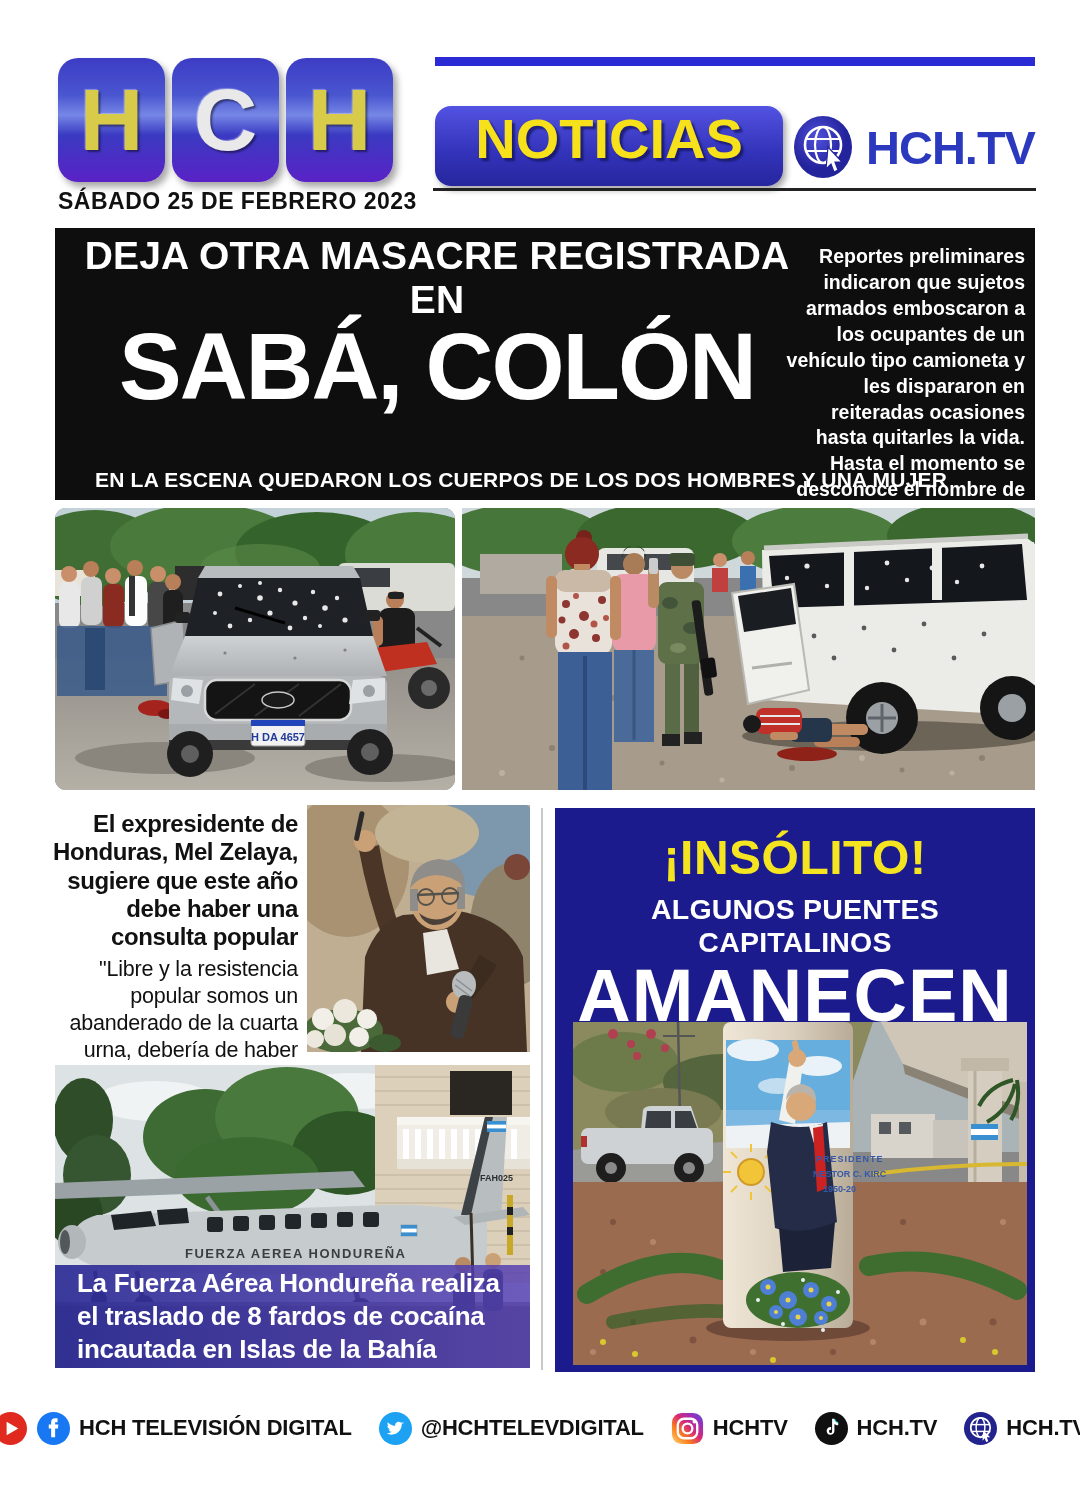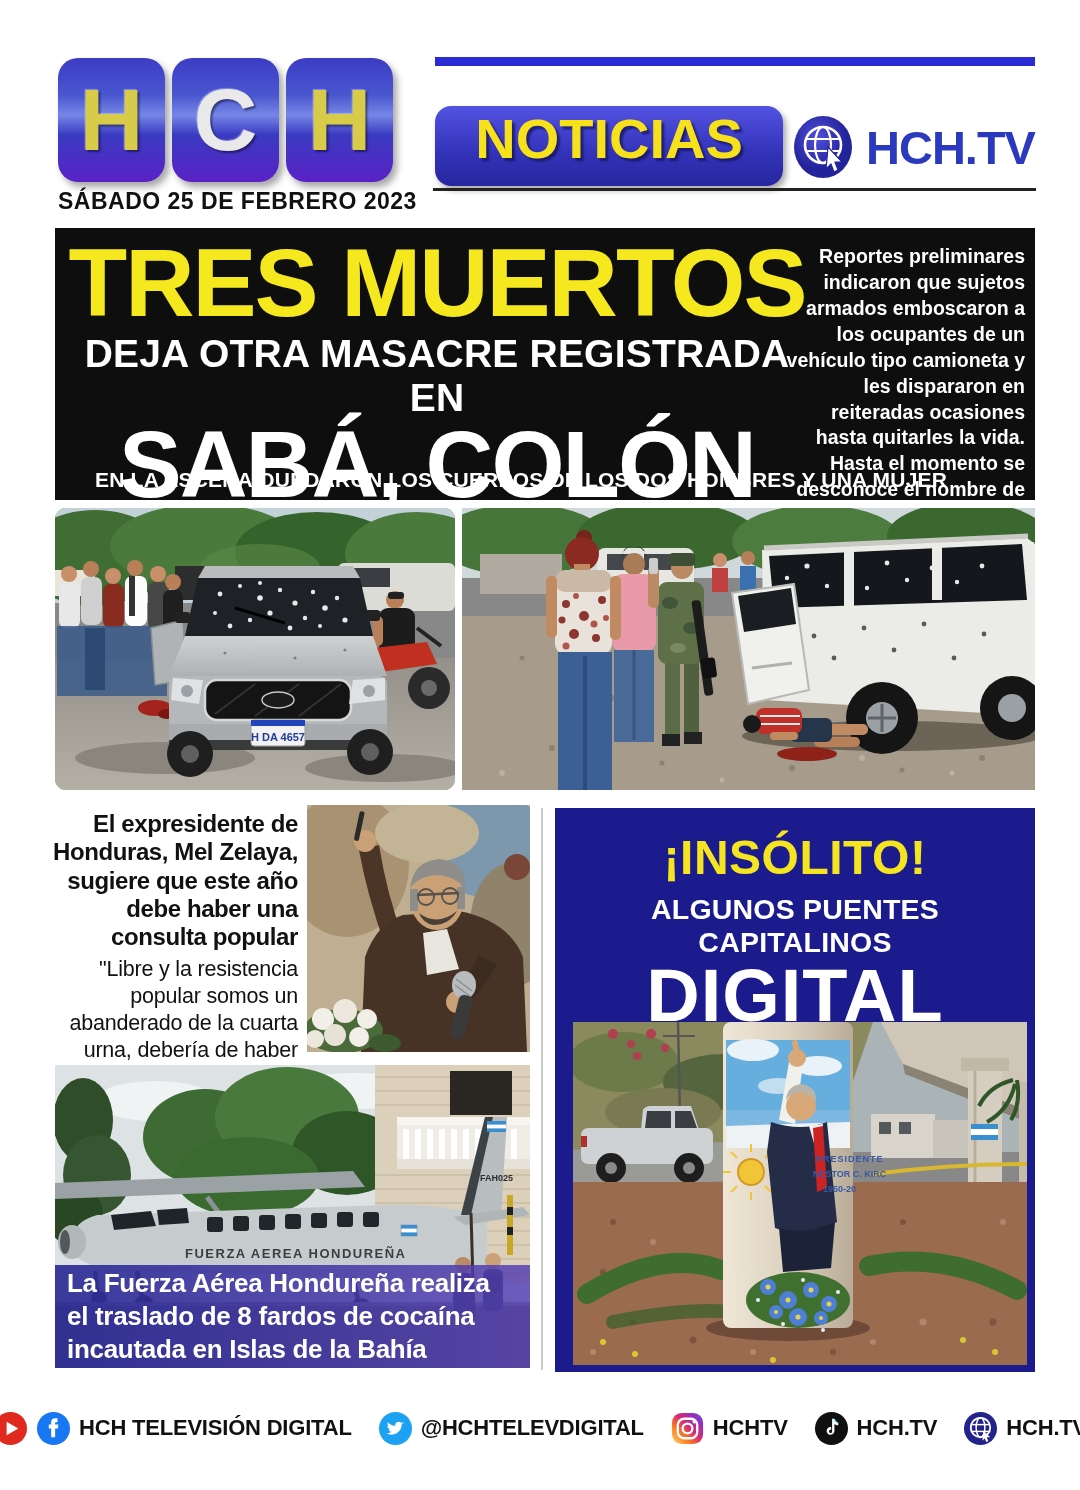--- a/index.html
+++ b/index.html
@@ -55,21 +55,21 @@
   #insolito{left:555px;top:808px;width:480px;height:564px;background:#1b1b8e;text-align:center;color:#fff;}
   #ins-t{font-size:48px;font-weight:900;color:#f5e520;margin-top:22px;letter-spacing:.5px;}
   #ins-1{font-size:28.5px;font-weight:900;margin-top:8px;letter-spacing:.2px;}
   #ins-2{font-size:74px;font-weight:900;line-height:1;margin-top:0px;letter-spacing:1px;}
   #ins-3{font-size:18.5px;font-weight:900;margin-top:2px;letter-spacing:.2px;}
   #photo-graffiti{left:573px;top:1022px;width:454px;height:343px;}
 
   
   #plane-cap{left:55px;top:1265px;width:475px;height:103px;
         background:linear-gradient(90deg,rgba(45,45,150,.93),rgba(84,62,178,.82));
-        color:#fff;display:flex;flex-direction:column;justify-content:center;padding-left:12px;box-sizing:border-box;}
+        color:#fff;display:flex;flex-direction:column;justify-content:center;padding-left:22px;box-sizing:border-box;}
   #plane-cap div{font-size:26px;font-weight:900;line-height:1.26;letter-spacing:-.3px;}
 
   
   #footer{left:0;top:1398px;width:1080px;height:60px;display:flex;align-items:center;justify-content:center;gap:26px;}
   .fgroup{display:flex;align-items:center;gap:8px;}
   .fgroup .lbl{font-size:22px;font-weight:900;color:#111;letter-spacing:-.2px;white-space:nowrap;}
   .ficon{width:35px;height:35px;display:block;}
 </style>
 </head>
 <body>
@@ -108,21 +108,20 @@
     </svg>
     <span class="t">HCH.TV</span>
   </div>
   <div class="abs" id="daterow">
     <span class="d">SÁBADO 25 DE FEBRERO 2023</span>
     <span class="line"></span>
   </div>
 
   <div class="abs" id="lead">
     <div id="lead-left">
-      <div id="lead-h1">TRES MUERTOS</div>
       <div id="lead-h2">DEJA OTRA MASACRE REGISTRADA EN</div>
       <div id="lead-h3">SABÁ, COLÓN</div>
     </div>
     <div id="lead-kicker">EN LA ESCENA QUEDARON LOS CUERPOS DE LOS DOS HOMBRES Y UNA MUJER</div>
     <div id="lead-side">Reportes preliminares indicaron que sujetos armados emboscaron a los ocupantes de un vehículo tipo camioneta y les dispararon en reiteradas ocasiones hasta quitarles la vida. Hasta el momento se desconoce el nombre de las víctimas.</div>
   </div>
 
   <div class="abs photo" id="photo-l">
     <svg width="400" height="282" viewBox="0 0 400 282">
       <defs>
@@ -426,21 +425,21 @@
         <ellipse cx="78" cy="238" rx="16" ry="9" fill="#3c5a30"></ellipse>
       </g>
     </svg>
   </div>
 
   <div class="abs" id="vdiv"></div>
 
   <div class="abs" id="insolito">
     <div id="ins-t">¡INSÓLITO!</div>
     <div id="ins-1">ALGUNOS PUENTES CAPITALINOS</div>
-    <div id="ins-2">DIGITAL</div>
+    <div id="ins-2">AMANECEN</div>
     <div id="ins-3">CON GRAFITIS DEL EXPRESIDENTE NÉSTOR KIRCHNER</div>
   </div>
 
   <div class="abs photo" id="photo-graffiti">
     <svg width="454" height="343" viewBox="0 0 454 343">
       <defs>
         <linearGradient id="pil" x1="0" y1="0" x2="1" y2="0">
           <stop offset="0" stop-color="#efe6d6"></stop>
             <stop offset=".5" stop-color="#ddd2c0"></stop>
             <stop offset="1" stop-color="#b8ac98"></stop>

